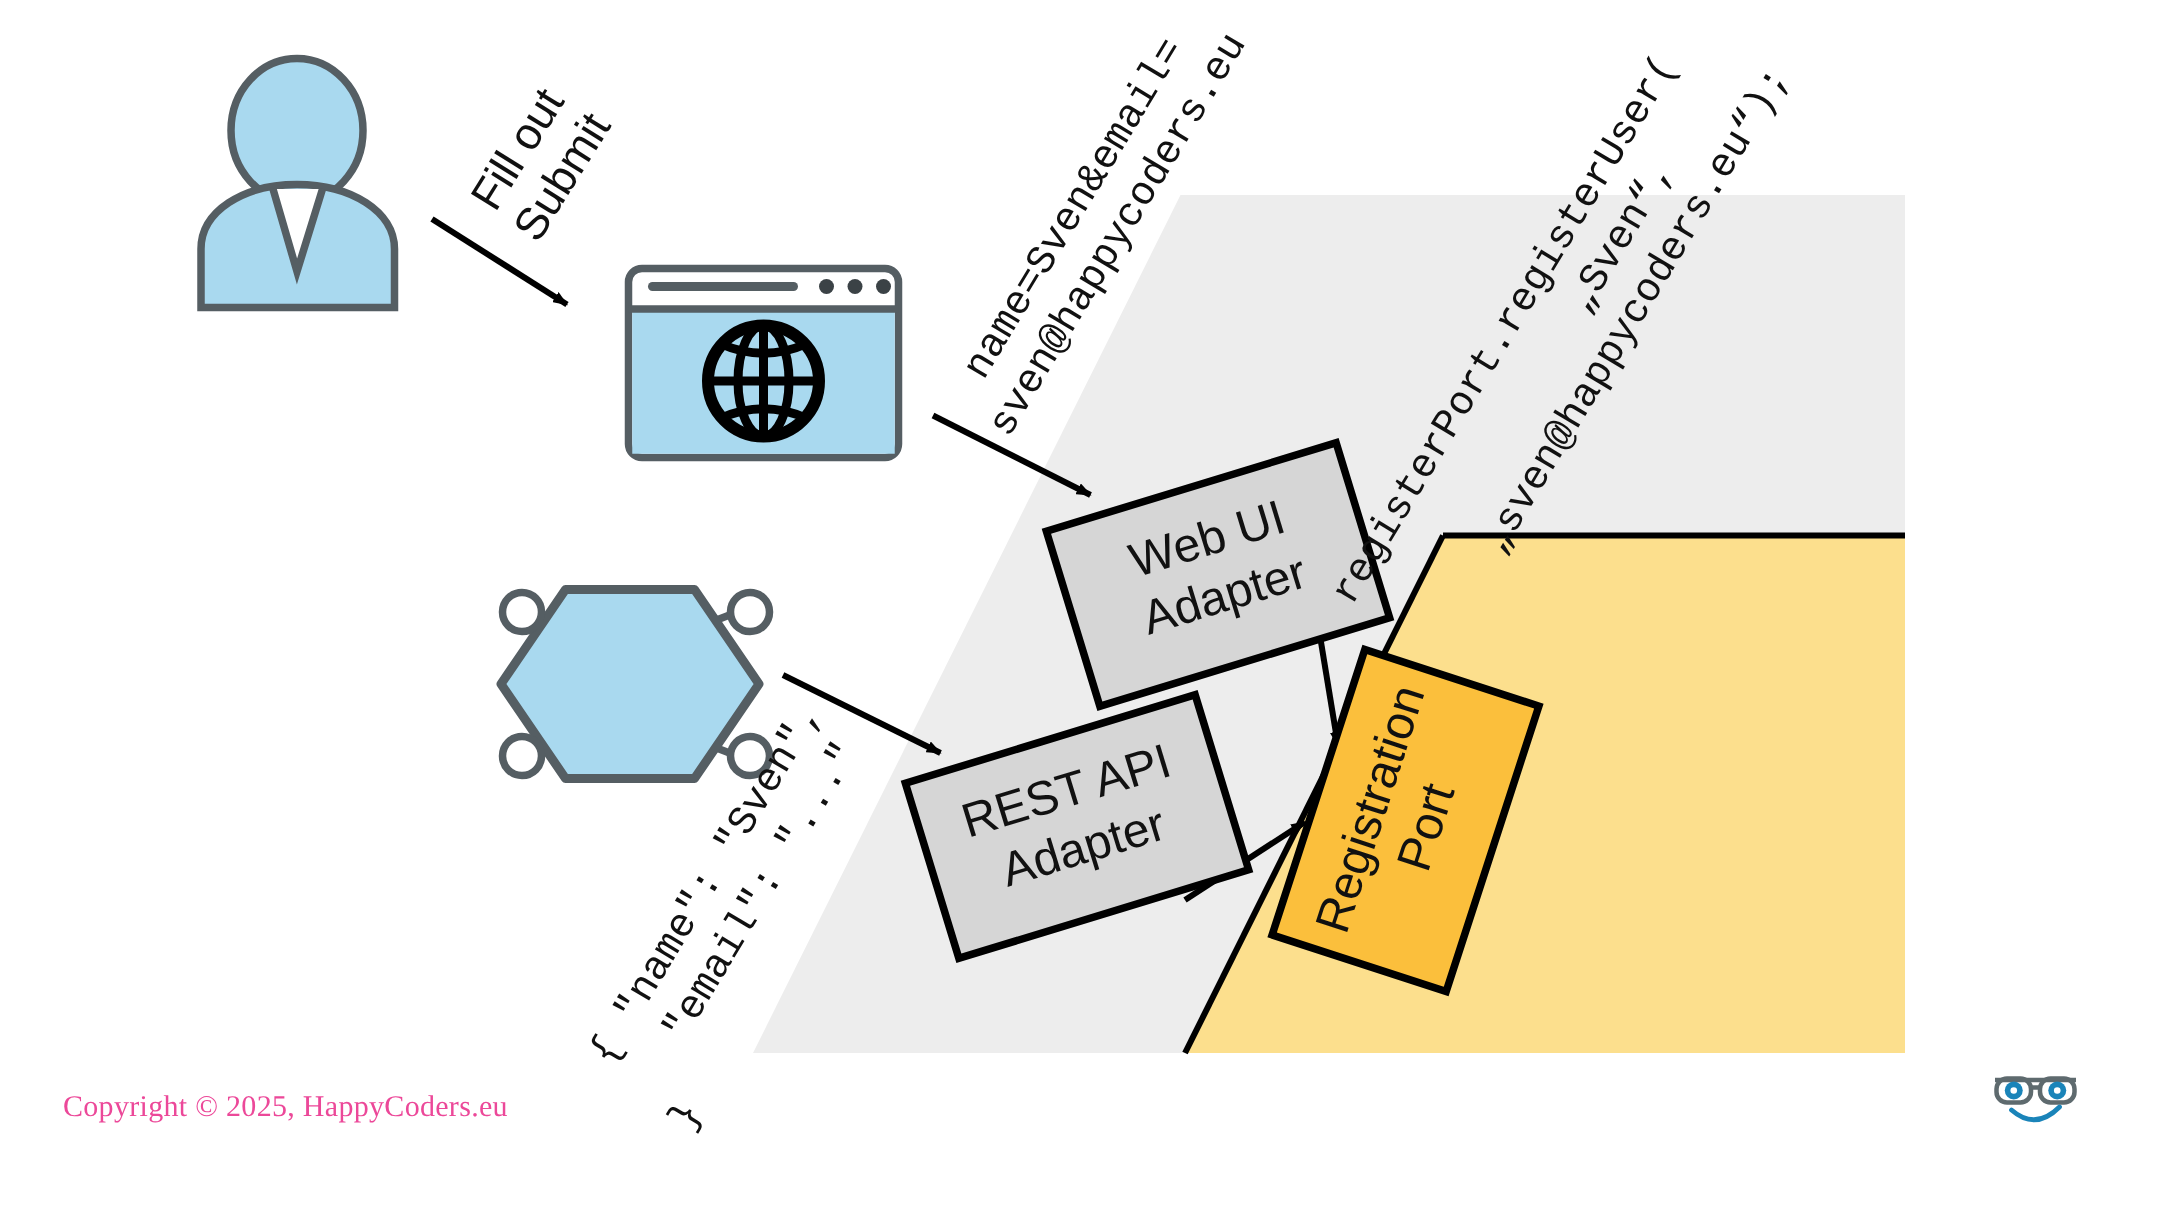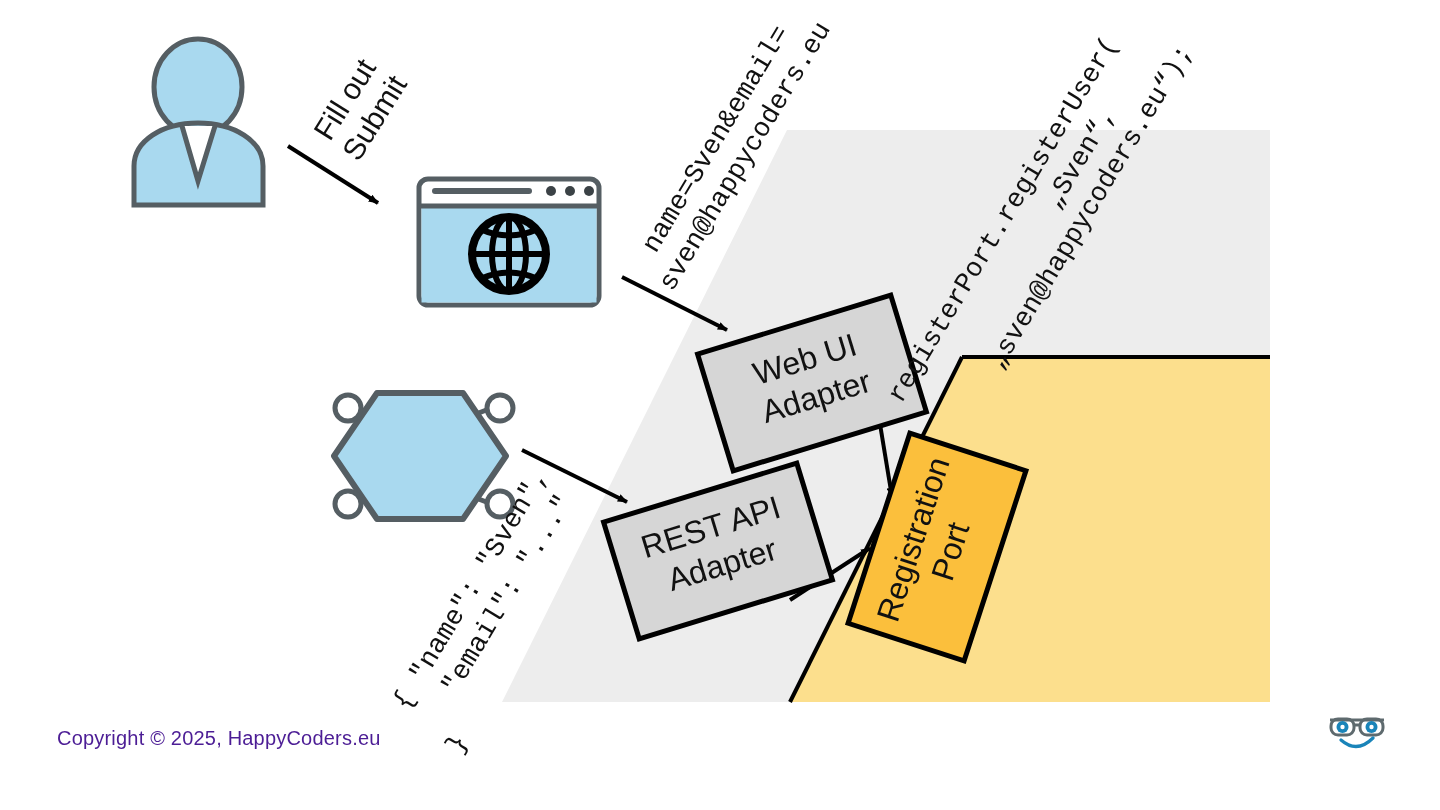--- a/index.html
+++ b/index.html
@@ -19,25 +19,25 @@
   }
   #stage svg.layer {
     position: absolute;
     left: 0;
     top: 0;
     width: 1440px;
     height: 810px;
   }
   .footer-copyright {
     position: absolute;
-    left: 57px;
+    left: 42px;
     top: 727px;
-    font-family: Liberation Sans, sans-serif;
+    font-family: Liberation Serif, serif;
     font-size: 20px;
-    color: #4c1d95;
+    color: #ec4899;
     white-space: nowrap;
     letter-spacing: 0.2px;
   }
   .hc-logo {
     position: absolute;
     left: 1322px;
     top: 704px;
     width: 70px;
     height: 50px;
   }

